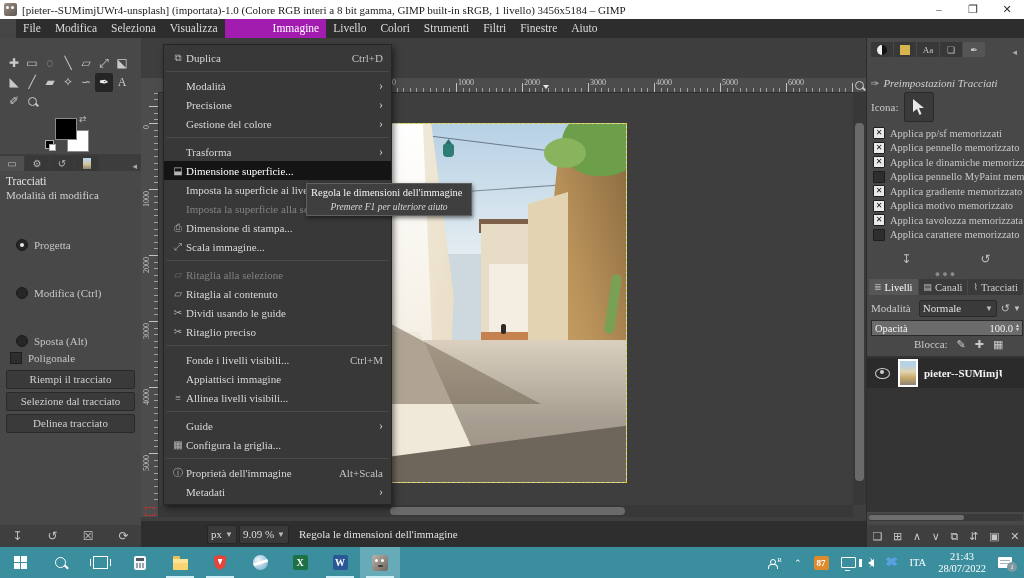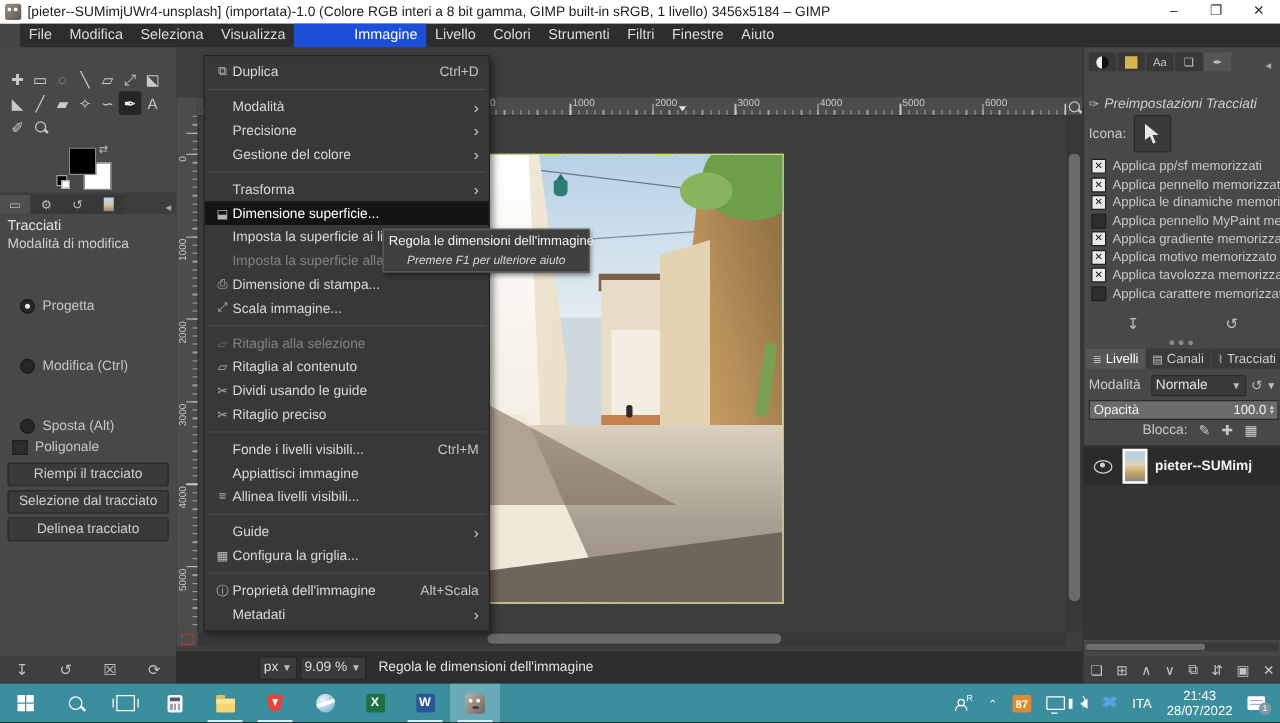--- a/index.html
+++ b/index.html
@@ -1,35 +1,35 @@
 <!DOCTYPE html>
 <html><head>
 <meta charset="utf-8">
 <style>
   html,body{margin:0;padding:0;background:#000;}
   #screen{position:relative;width:1024px;height:578px;overflow:hidden;
-          font-family:Liberation Sans, sans-serif;
+          font-family:Liberation Serif, serif;
           background:#454545;color:#d6d6d6;font-size:11px;}
   .abs{position:absolute;}
 
   
   #titlebar{left:0;top:0;width:1024px;height:19px;background:#ffffff;color:#1a1a1a;
             display:flex;align-items:center;}
   #titlebar .appicon{width:13px;height:13px;margin:0 5px 0 4px;border-radius:2px;
             background:linear-gradient(135deg,#9a8f85,#5f564e);position:relative;}
   #titlebar .appicon:after{content:"";position:absolute;left:2px;top:3px;width:3px;height:3px;
             background:#fff;border-radius:50%;box-shadow:5px 0 0 #fff;}
   #titlebar .t{font-size:11px;white-space:nowrap;overflow:hidden;}
   #titlebar .winbtns{margin-left:auto;display:flex;height:100%;}
   #titlebar .wb{width:34px;text-align:center;line-height:19px;font-size:11px;color:#333;}
 
   
   #menubar{left:16px;top:19px;width:1024px;height:19px;background:#2d2d2d;display:flex;align-items:stretch;}
   .mb-item{padding:0 7px;line-height:19px;color:#dcdcdc;font-size:11.5px;}
-  .mb-item.active{background:#1d4ed8;color:#fff;padding-left:48px;}
+  .mb-item.active{background:#a21caf;color:#fff;padding-left:48px;}
 
   
   #leftdock{left:0;top:38px;width:141px;height:509px;background:#484848;border-right:1px solid #2c2c2c;}
   #toolgrid{position:absolute;left:5px;top:16px;width:132px;display:flex;flex-wrap:wrap;}
   .tool{width:18px;height:19px;display:flex;align-items:center;justify-content:center;
         color:#c9c9c9;font-size:12px;}
   .tool.sel{background:#252525;border-radius:2px;color:#f0f0f0;}
   .magicon{width:7px;height:7px;border:1.5px solid #c9c9c9;border-radius:50%;position:relative;}
   .magicon:after{content:"";position:absolute;left:6px;top:6px;width:4px;height:1.5px;background:#c9c9c9;transform:rotate(45deg);}
   #colorwidget{left:55px;top:80px;width:40px;height:36px;}

